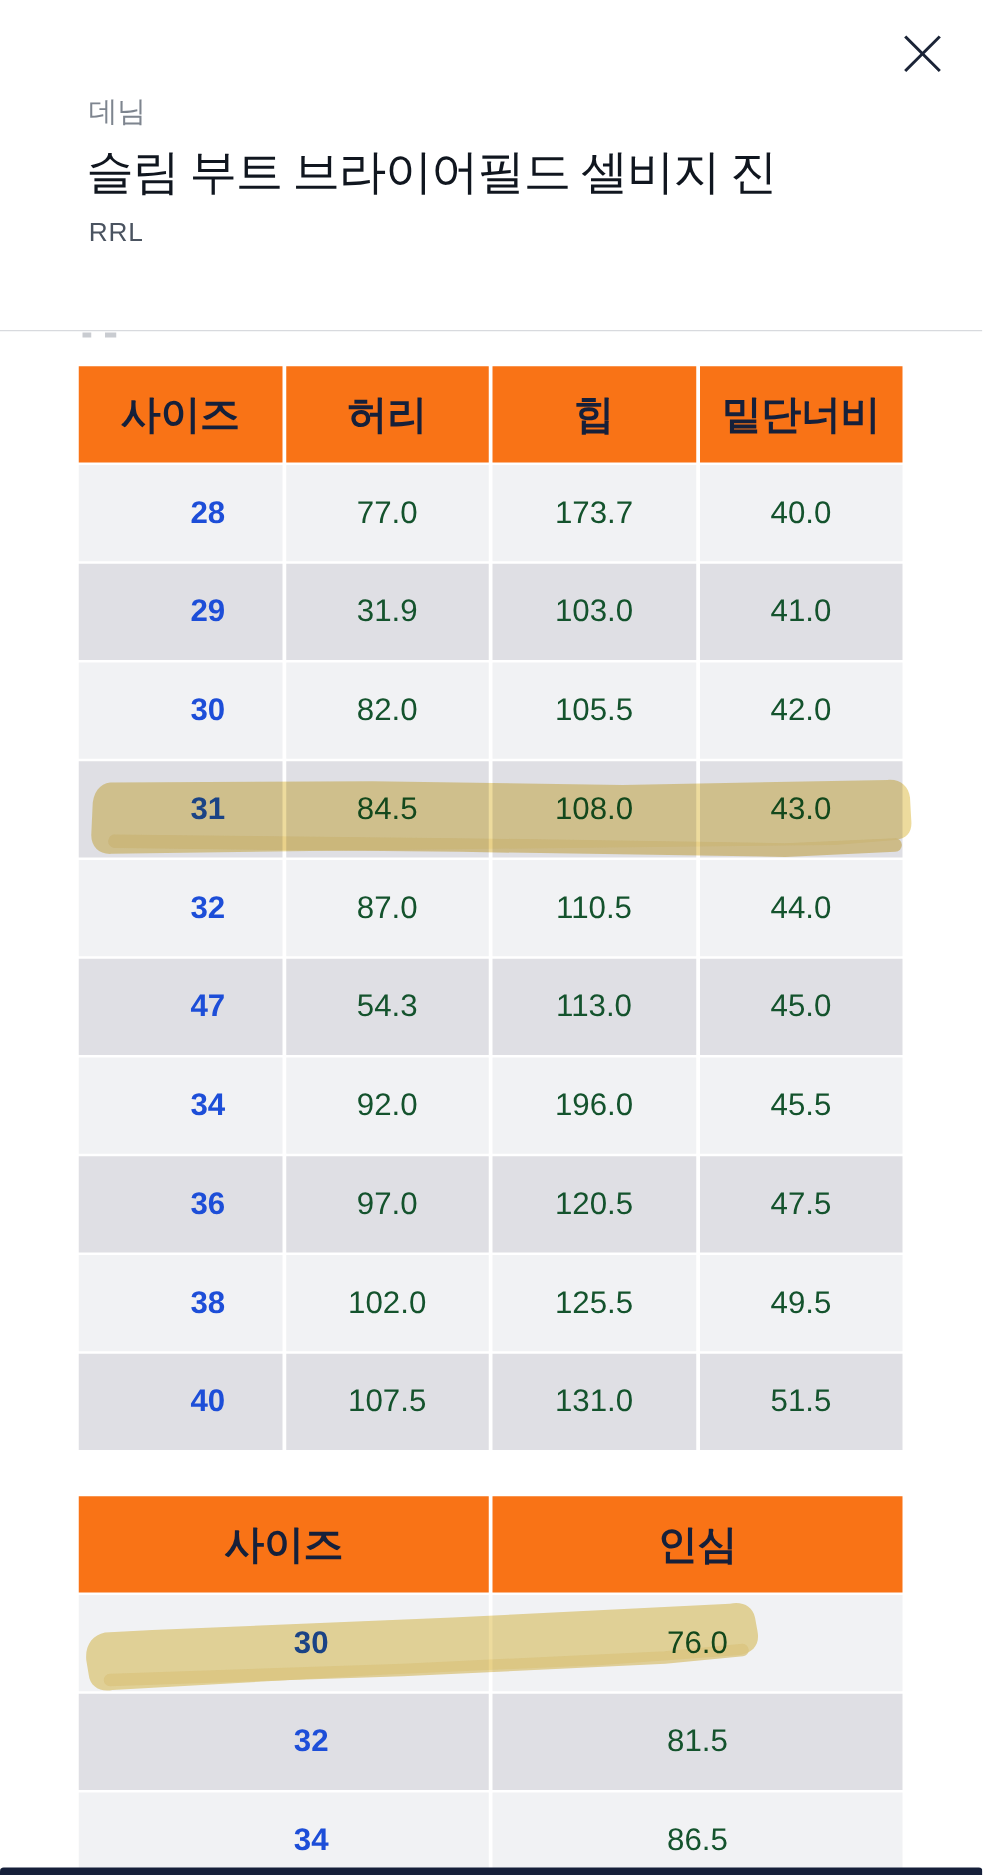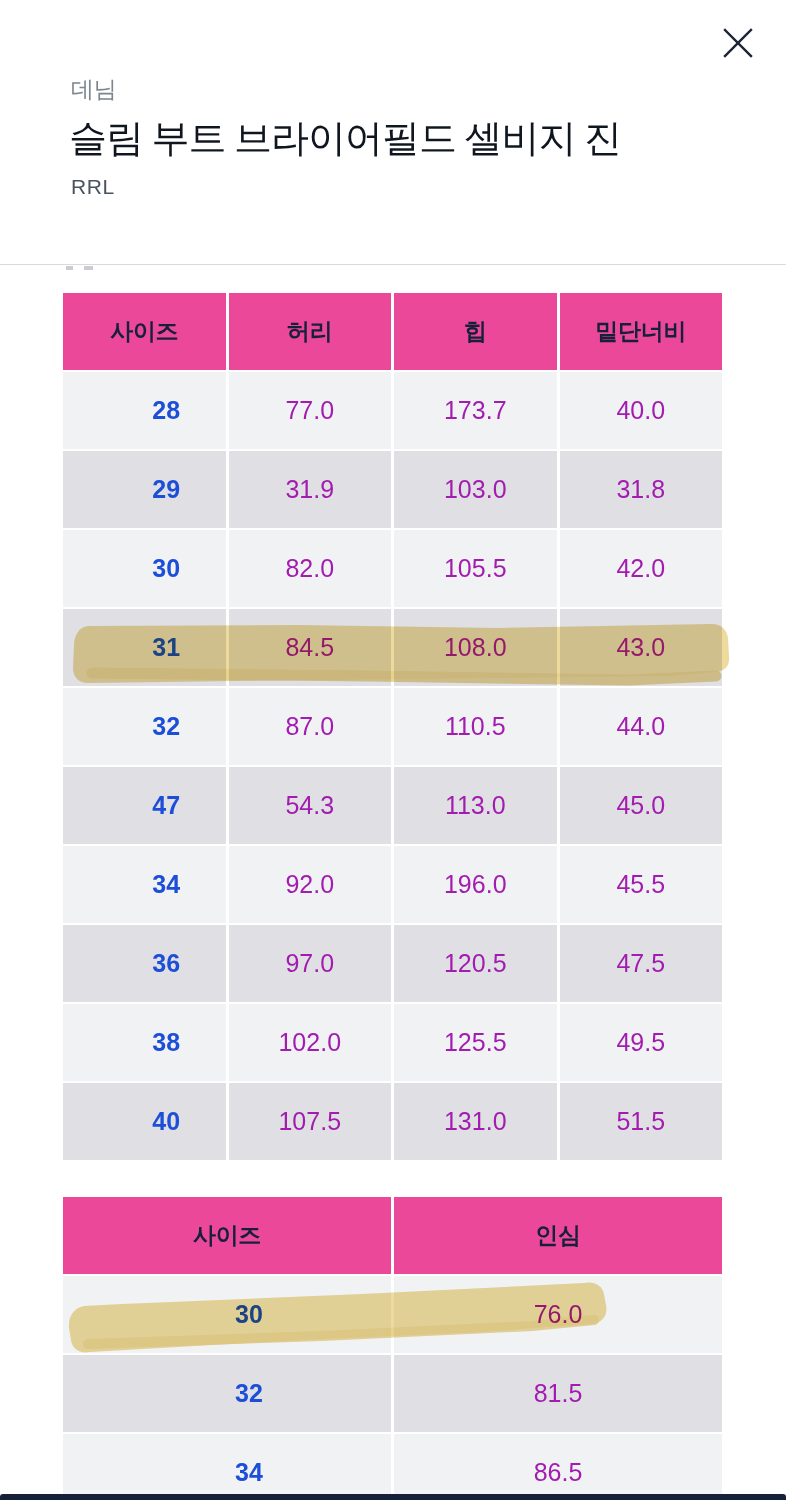--- a/index.html
+++ b/index.html
@@ -127,38 +127,38 @@
     height: 77px;
     text-align: center;
     vertical-align: middle;
     font-size: 25px;
     color: #1f2a3c;
     padding: 0;
     border: 0;
   }
 
   table.size-table thead th {
-    background: #ec4899;
+    background: #f97316;
     font-weight: 700;
-    font-size: 23px;
+    font-size: 32px;
     color: #16203a;
     letter-spacing: -0.3px;
   }
 
   table.size-table tbody tr:nth-child(odd)  td { background: #f1f2f4; }
   table.size-table tbody tr:nth-child(even) td { background: #dfdfe4; }
 
   table.size-table tbody td.size-cell {
     font-weight: 700;
     color: #1d4ed8;
     padding-left: 44px;
   }
   table.size-table tbody td.value-cell {
     font-weight: 400;
-    color: #a21caf;
+    color: #14532d;
   }
 
   
   .highlight {
     position: absolute;
     pointer-events: none;
     z-index: 5;
     mix-blend-mode: multiply;
   }
   .highlight svg { display: block; }
@@ -214,21 +214,21 @@
           <tr>
             <td class="size-cell">28</td>
             <td class="value-cell">77.0</td>
             <td class="value-cell">173.7</td>
             <td class="value-cell">40.0</td>
           </tr>
           <tr>
             <td class="size-cell">29</td>
             <td class="value-cell">31.9</td>
             <td class="value-cell">103.0</td>
-            <td class="value-cell">31.8</td>
+            <td class="value-cell">41.0</td>
           </tr>
           <tr>
             <td class="size-cell">30</td>
             <td class="value-cell">82.0</td>
             <td class="value-cell">105.5</td>
             <td class="value-cell">42.0</td>
           </tr>
           <tr>
             <td class="size-cell">31</td>
             <td class="value-cell">84.5</td>

